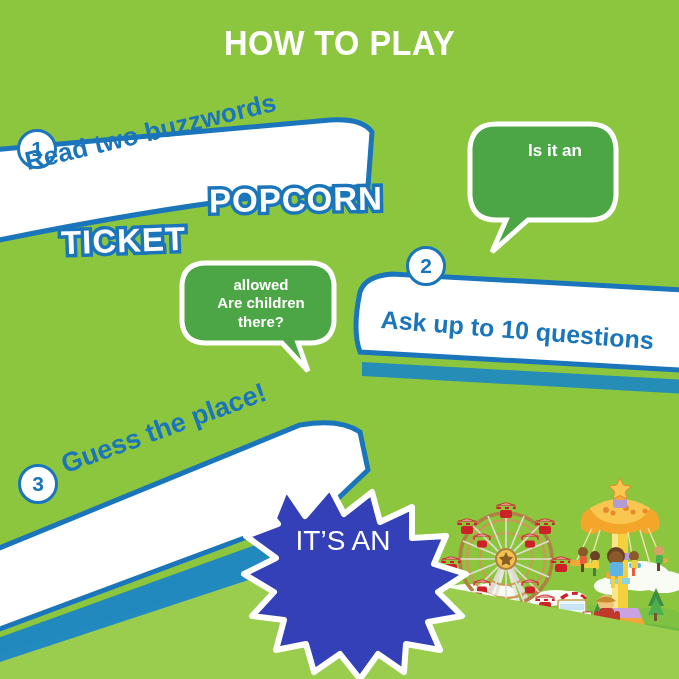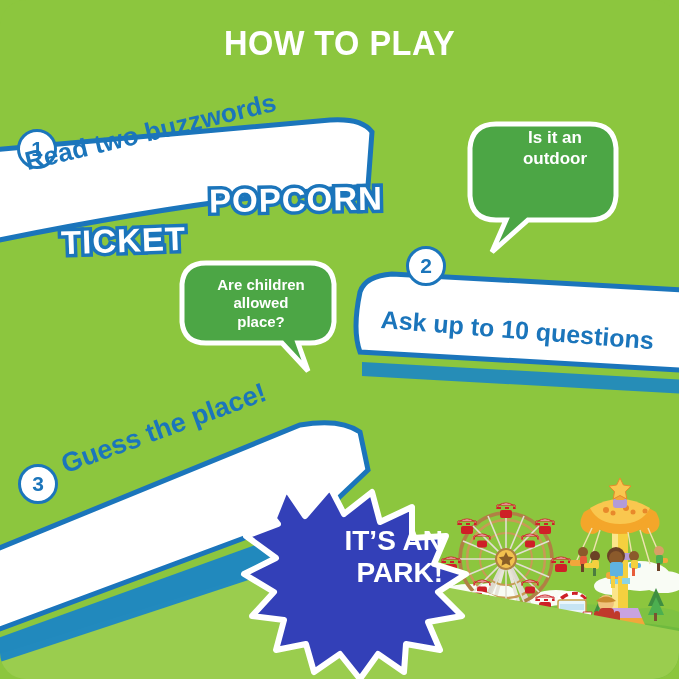--- a/index.html
+++ b/index.html
@@ -2,21 +2,21 @@
 <html><head>
 <meta charset="utf-8">
 <style>
   html,body{margin:0;padding:0;}
   body{
     width:679px;height:679px;overflow:hidden;
     font-family:"Liberation Sans", sans-serif;
     background:#8CC63E;
     position:relative;
   }
-  #stage{position:absolute;inset:0;width:679px;height:679px;overflow:hidden;border-radius:26px;}
+  #stage{position:absolute;inset:0;width:679px;height:679px;overflow:hidden;}
   svg#scene{position:absolute;left:0;top:0;width:679px;height:679px;display:block;}
 
   .title{
     position:absolute;left:0;top:23px;width:679px;text-align:center;
     font-size:35px;font-weight:bold;color:#ffffff;letter-spacing:0.5px;
     font-family:"Liberation Sans", sans-serif;
     transform:scaleX(0.93);transform-origin:center;
   }
 
   .banner-text{
@@ -46,26 +46,26 @@
     -webkit-text-stroke:7px #1B75BB;paint-order:stroke fill;
     letter-spacing:1px;
   }
   #popcorn{left:209px;top:181px;font-size:33px;transform:rotate(-1deg);}
   #ticket{left:61px;top:222px;font-size:33px;transform:rotate(-2deg);}
 
   .bubble-text{
     position:absolute;color:#ffffff;font-weight:bold;text-align:center;
     font-family:"Liberation Sans", sans-serif;line-height:1.22;
   }
-  #bub1-text{left:495px;top:128px;width:120px;font-size:17px;}
+  #bub1-text{left:495px;top:141px;width:120px;font-size:17px;}
   #bub2-text{left:196px;top:276px;width:130px;font-size:15px;}
 
   #star-text{
-    position:absolute;left:243px;top:525px;width:200px;text-align:right;
-    color:#ffffff;font-weight:bold;font-size:28px;line-height:1.16;
+    position:absolute;left:243px;top:525px;width:200px;text-align:center;
+    color:#ffffff;font-weight:normal;font-size:28px;line-height:1.16;
     font-family:"Liberation Sans", sans-serif;
   }
 </style>
 </head>
 <body>
 
 <div id="stage">
 
   <svg id="scene" viewBox="0 0 679 679">
     <defs>
@@ -389,27 +389,25 @@
 
   <div class="banner-text" id="b1-text">Read two buzzwords</div>
   <div class="banner-text" id="b2-text">Ask up to 10 questions</div>
   <div class="banner-text" id="b3-text">Guess the place!</div>
 
   <div class="outlined" id="popcorn">POPCORN</div>
   <div class="outlined" id="ticket">TICKET</div>
 
   <div class="bubble-text" id="bub1-text">
     <div>Is it an</div>
-    <div>outdoor</div>
   </div>
 
   <div class="bubble-text" id="bub2-text">
+    <div>allowed</div>
     <div>Are children</div>
-    <div>allowed</div>
-    <div>place?</div>
+    <div>there?</div>
   </div>
 
   <div id="star-text">
     <div>IT’S AN</div>
-    <div>PARK!</div>
   </div>
 
 </div>
 
 </body></html>

